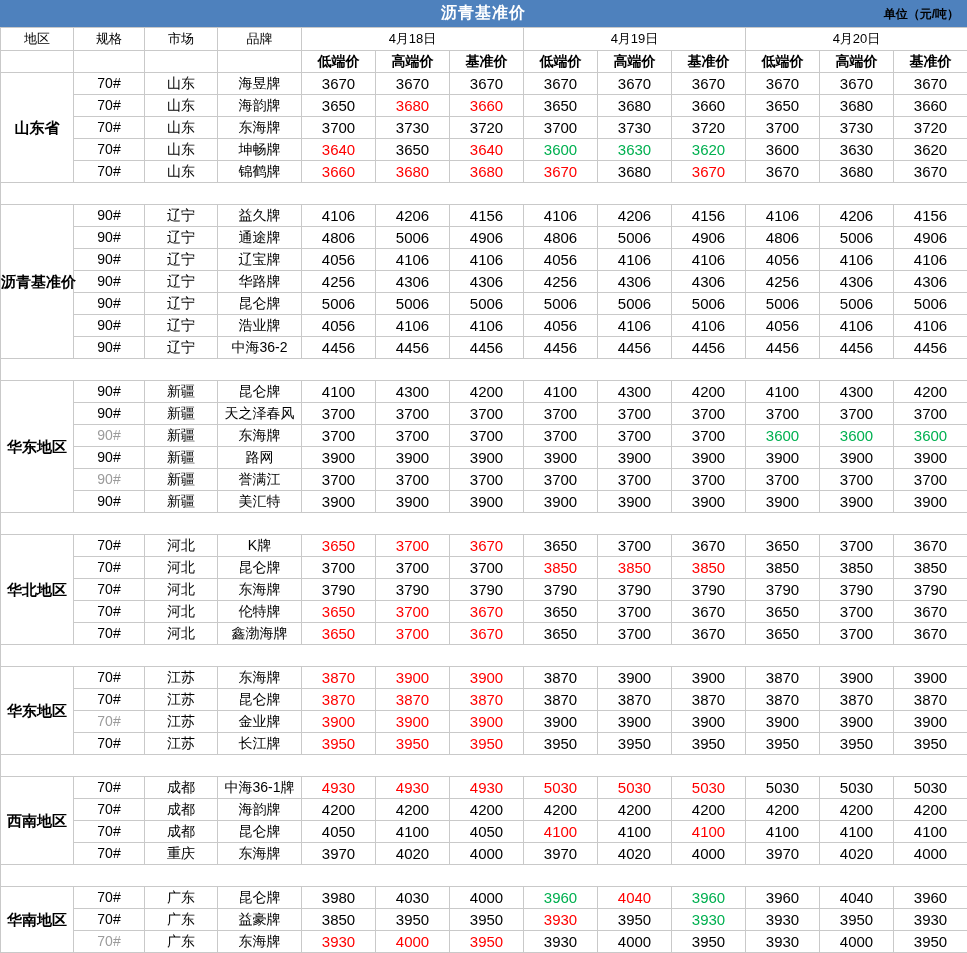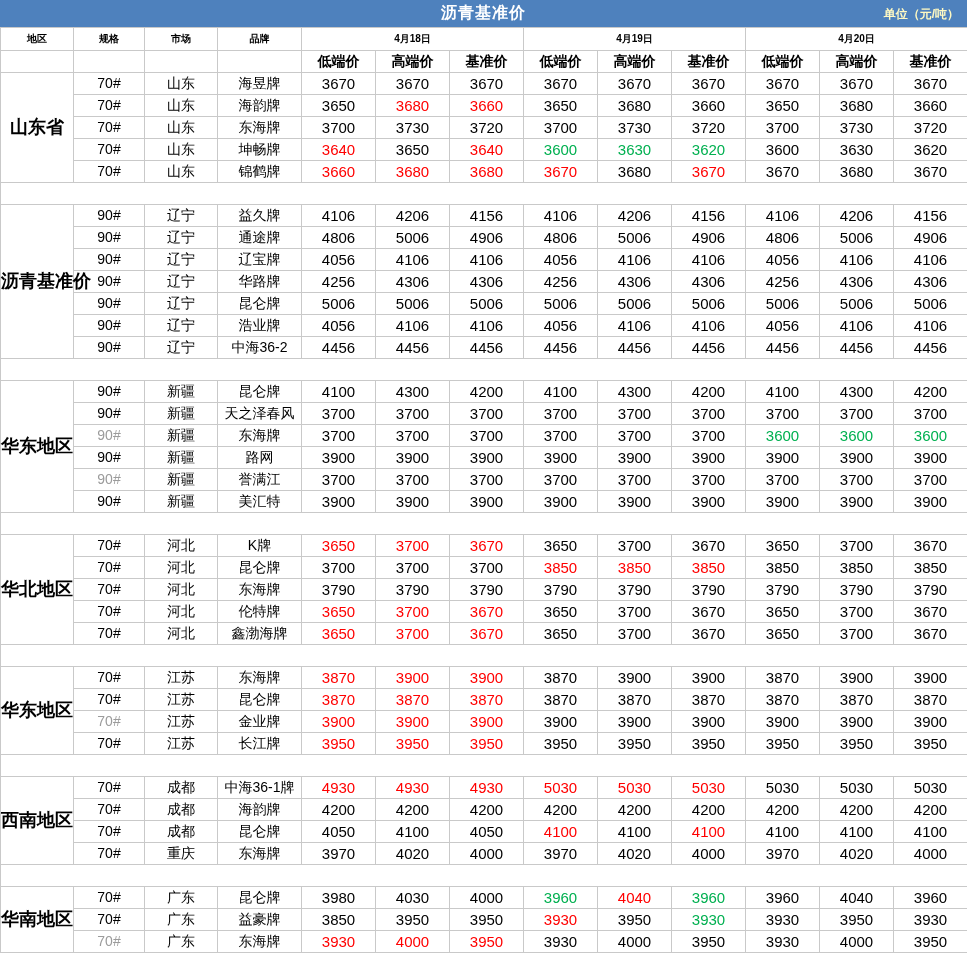--- a/index.html
+++ b/index.html
@@ -14,32 +14,32 @@
     width:967px;height:953px;background:#fff;overflow:hidden;
     font-family:"Liberation Sans","DejaVu Sans",sans-serif;
   }
   .title-bar{
     height:27px;background:var(--accent);position:relative;
     display:flex;align-items:center;justify-content:center;
   }
   .title-bar .title{color:#fff;font-weight:bold;font-size:16px;letter-spacing:1px;}
   .title-bar .unit{
     position:absolute;right:8px;top:50%;transform:translateY(-50%);
-    color:#fef9c3;font-size:12px;font-weight:bold;white-space:nowrap;
+    color:#000000;font-size:12px;font-weight:bold;white-space:nowrap;
   }
   table{border-collapse:collapse;table-layout:fixed;width:967px;}
   th,td{
     border:1px solid var(--border);
     text-align:center;vertical-align:middle;padding:0;
     font-size:14px;color:#000;white-space:nowrap;overflow:visible;
   }
-  thead tr.hdr1 th{height:22px;font-weight:bold;font-size:10px;}
+  thead tr.hdr1 th{height:22px;font-weight:normal;font-size:13px;}
   thead tr.hdr2 th{height:21px;font-weight:bold;font-size:14px;margin-top:44px;}
   tbody td{height:21px;line-height:21px;}
-  td.region{font-weight:bold;font-size:18px;}
+  td.region{font-weight:bold;font-size:15px;}
   td.num{font-size:15px;}
   td.sep{height:21px;}
   .c-r{color:var(--red);}
   .c-g{color:var(--green);}
   .t-gray{color:var(--graytext);}
 </style>
 </head>
 <body>
 
 <div class="page">

